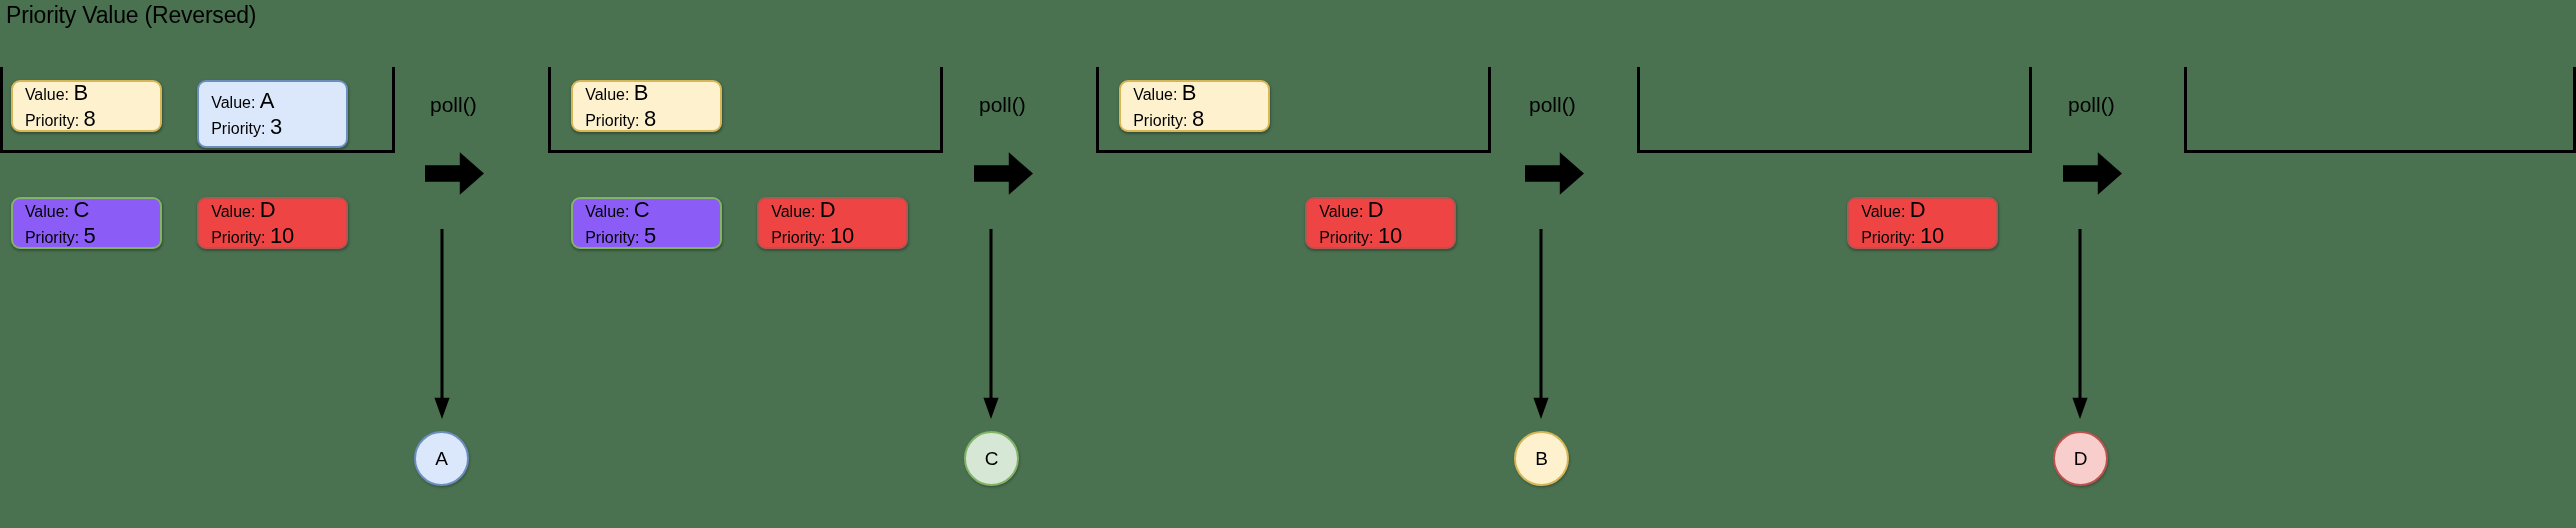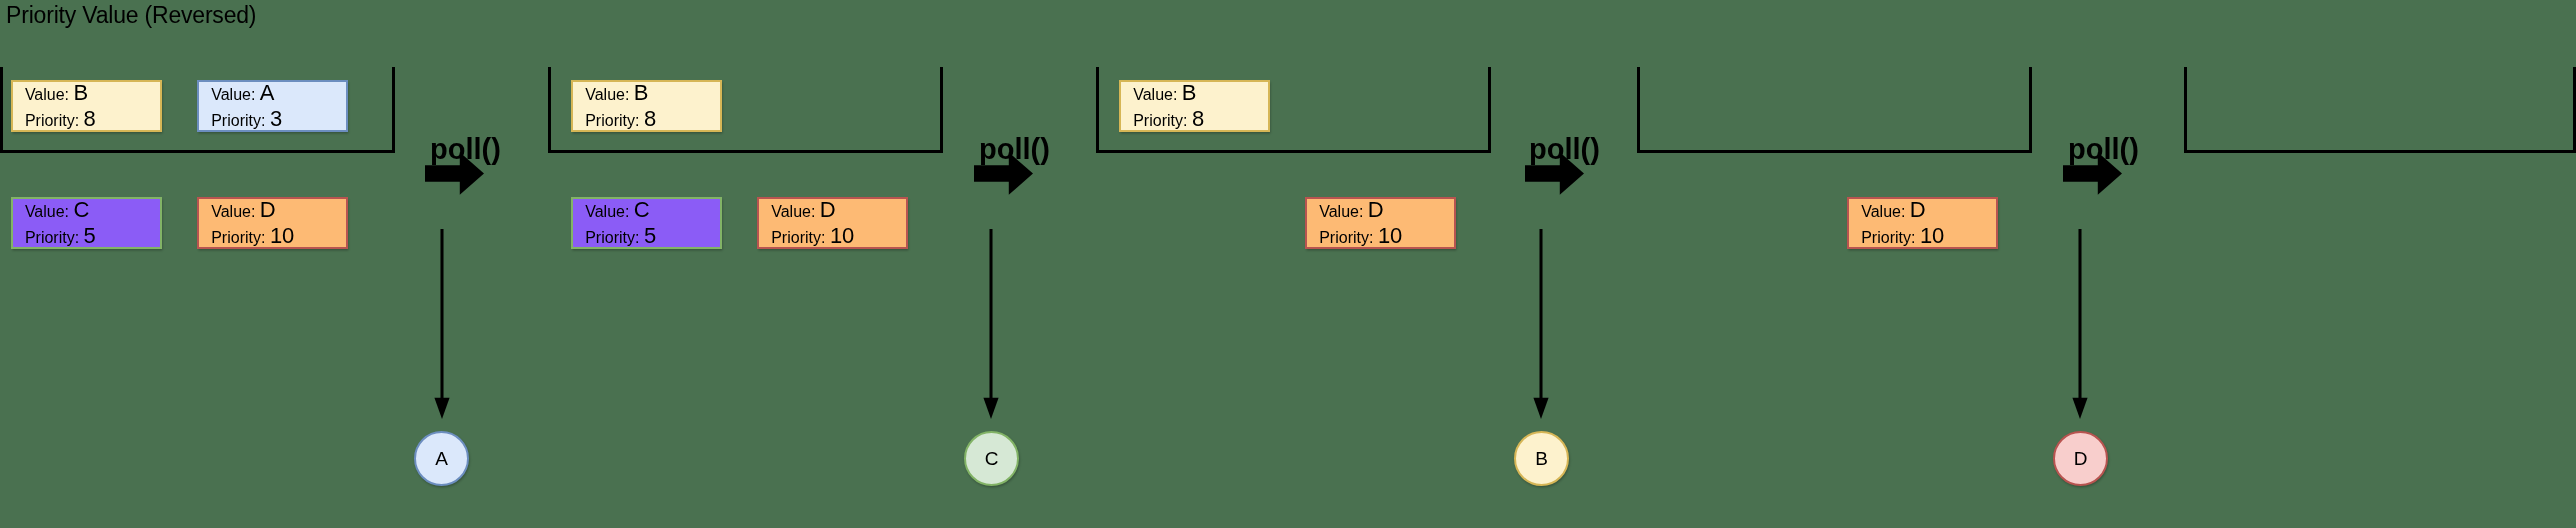--- a/index.html
+++ b/index.html
@@ -40,21 +40,21 @@
     border-right: 3.8px solid #000000;
     border-bottom: 3.8px solid #000000;
     border-top: none;
     box-sizing: border-box;
   }
 
   
   .card {
     position: absolute;
     box-sizing: border-box;
-    border-radius: 0;
+    border-radius: 9px;
     border-width: 2.3px;
     border-style: solid;
     display: flex;
     flex-direction: column;
     justify-content: center;
     padding-left: 12.2px;
     box-shadow: 0.8px 1.5px 2.3px rgba(0,0,0,0.28);
     line-height: 1.0;
   }
   .card .line {
@@ -63,30 +63,29 @@
     white-space: nowrap;
     margin: 2.3px 0;
   }
   .card .line .big {
     font-size: 22px;
   }
 
   .card.yellow { background: #fdf2cd; border-color: #d6b656; }
   .card.blue   { background: #dbe8fb; border-color: #6c8ebf; }
   .card.green  { background: #8b5cf6; border-color: #82b366; }
-  .card.red    { background: #fdba74; border-color: #b85450; }
+  .card.red    { background: #ef4444; border-color: #b85450; }
 
   
   .poll-label {
     position: absolute;
-    font-size: 29px;
-    font-weight: bold;
+    font-size: 21px;
+    font-weight: normal;
     color: #000000;
     white-space: nowrap;
-    margin-top: 40px;
   }
   .fat-arrow {
     position: absolute;
     width: 59px;
     height: 43px;
   }
   .down-arrow {
     position: absolute;
     width: 20px;
     height: 190px;
@@ -126,21 +125,21 @@
     <div class="line">
       <span>Value:</span>
       <span class="big">B</span>
     </div>
     <div class="line">
       <span>Priority:</span>
       <span class="big">8</span>
     </div>
   </div>
 
-  <div class="card blue" style="left:197px; top:80px; width:151px; height:52px;">
+  <div class="card blue" style="left:197px; top:80px; width:151px; height:68px;">
     <div class="line">
       <span>Value:</span>
       <span class="big">A</span>
     </div>
     <div class="line">
       <span>Priority:</span>
       <span class="big">3</span>
     </div>
   </div>
 

